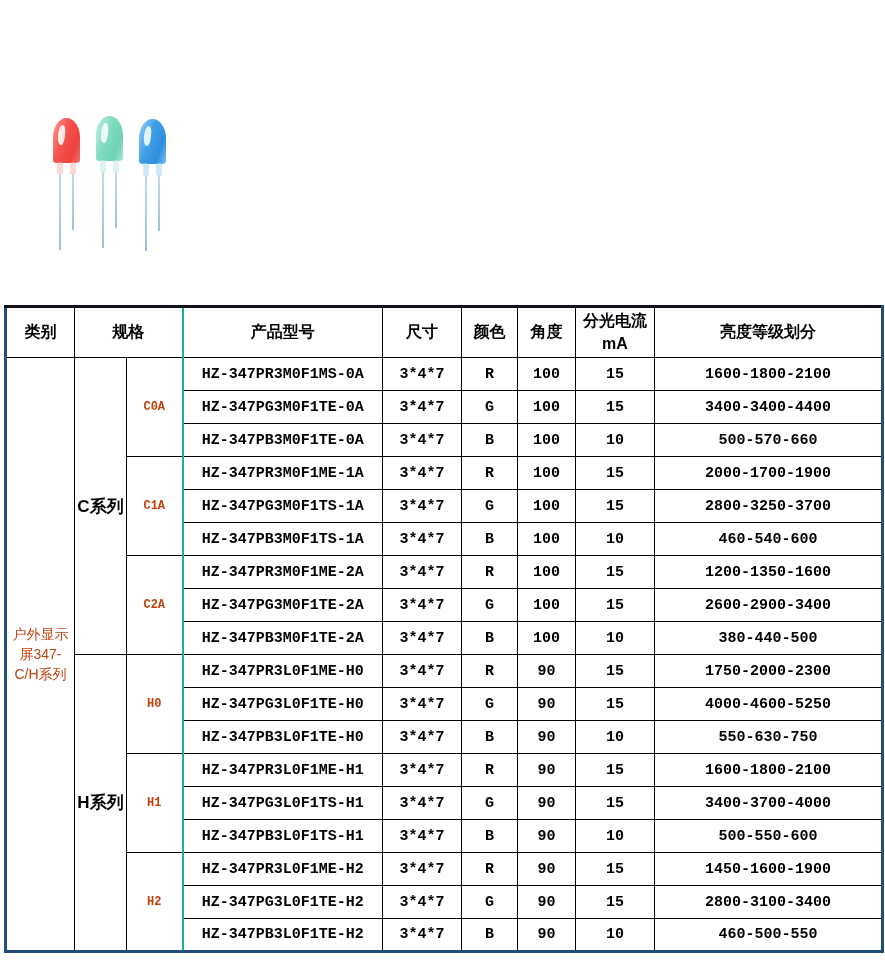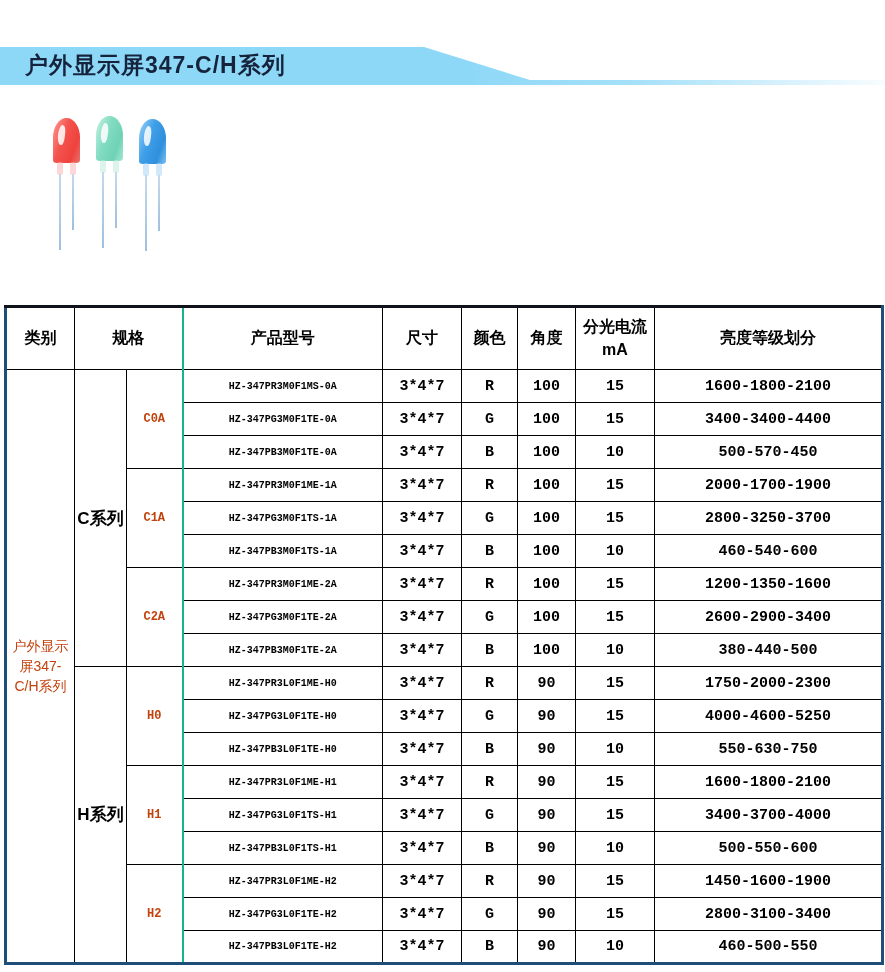--- a/index.html
+++ b/index.html
@@ -46,48 +46,45 @@
   table.spec {
     position:absolute; left:4px; top:305px;
     width:877px; border-collapse:collapse; table-layout:fixed;
     border:3px solid #1f4e79; border-top:3px solid #10131a;
     font-family:"Liberation Mono","DejaVu Sans Mono",monospace;
   }
   table.spec th, table.spec td {
     border:1px solid #000; text-align:center; vertical-align:middle;
     overflow:hidden; padding:0 2px;
   }
-  tr.hdr { height:63px; }
+  tr.hdr { height:51px; }
   tr.body-row { height:33px; }
   th.hcell {
     font-family:"Liberation Sans","DejaVu Sans",sans-serif;
     font-size:16px; font-weight:bold; color:#000; word-break:break-all; line-height:1.4;
   }
   td.cat-cell {
     font-family:"Liberation Sans","DejaVu Sans",sans-serif;
     white-space:pre-line; font-size:14px; color:#c2410c; line-height:1.45;
   }
   td.series-cell {
     font-family:"Liberation Sans","DejaVu Sans",sans-serif;
     font-size:17px; font-weight:bold; color:#000;
   }
   td.spec-cell  { font-size:12px; font-weight:bold; color:#c2410c; }
-  td.model-cell { font-size:10px; font-weight:bold; color:#000; letter-spacing:0; }
+  td.model-cell { font-size:15px; font-weight:bold; color:#000; letter-spacing:0; }
   td.size-cell, td.color-cell, td.angle-cell, td.current-cell, td.brightness-cell
                 { font-size:15px; font-weight:bold; color:#000; }
   .green-border { border-left:2px solid #16b294 !important; }
 </style>
 </head>
 <body>
 
 <div class="page">
 
-  <div class="ribbon">
-    <div class="ribbon-title">户外显示屏347-C/H系列</div>
-  </div>
 
   <div class="led-photo">
     <div class="led" style="left:23px;">
       <div class="dome red"></div>
       <div class="tab l red"></div>
         <div class="tab r red"></div>
       <div class="leg l"></div>
         <div class="leg r"></div>
     </div>
     <div class="led" style="left:66px; top:-2px;">
@@ -151,21 +148,21 @@
           <td class="angle-cell">100</td>
           <td class="current-cell">15</td>
           <td class="brightness-cell">3400-3400-4400</td>
         </tr>
         <tr class="body-row">
           <td class="model-cell green-border">HZ-347PB3M0F1TE-0A</td>
           <td class="size-cell">3*4*7</td>
           <td class="color-cell">B</td>
           <td class="angle-cell">100</td>
           <td class="current-cell">10</td>
-          <td class="brightness-cell">500-570-450</td>
+          <td class="brightness-cell">500-570-660</td>
         </tr>
         <tr class="body-row">
           <td class="spec-cell" rowspan="3">C1A</td>
           <td class="model-cell green-border">HZ-347PR3M0F1ME-1A</td>
           <td class="size-cell">3*4*7</td>
           <td class="color-cell">R</td>
           <td class="angle-cell">100</td>
           <td class="current-cell">15</td>
           <td class="brightness-cell">2000-1700-1900</td>
         </tr>

